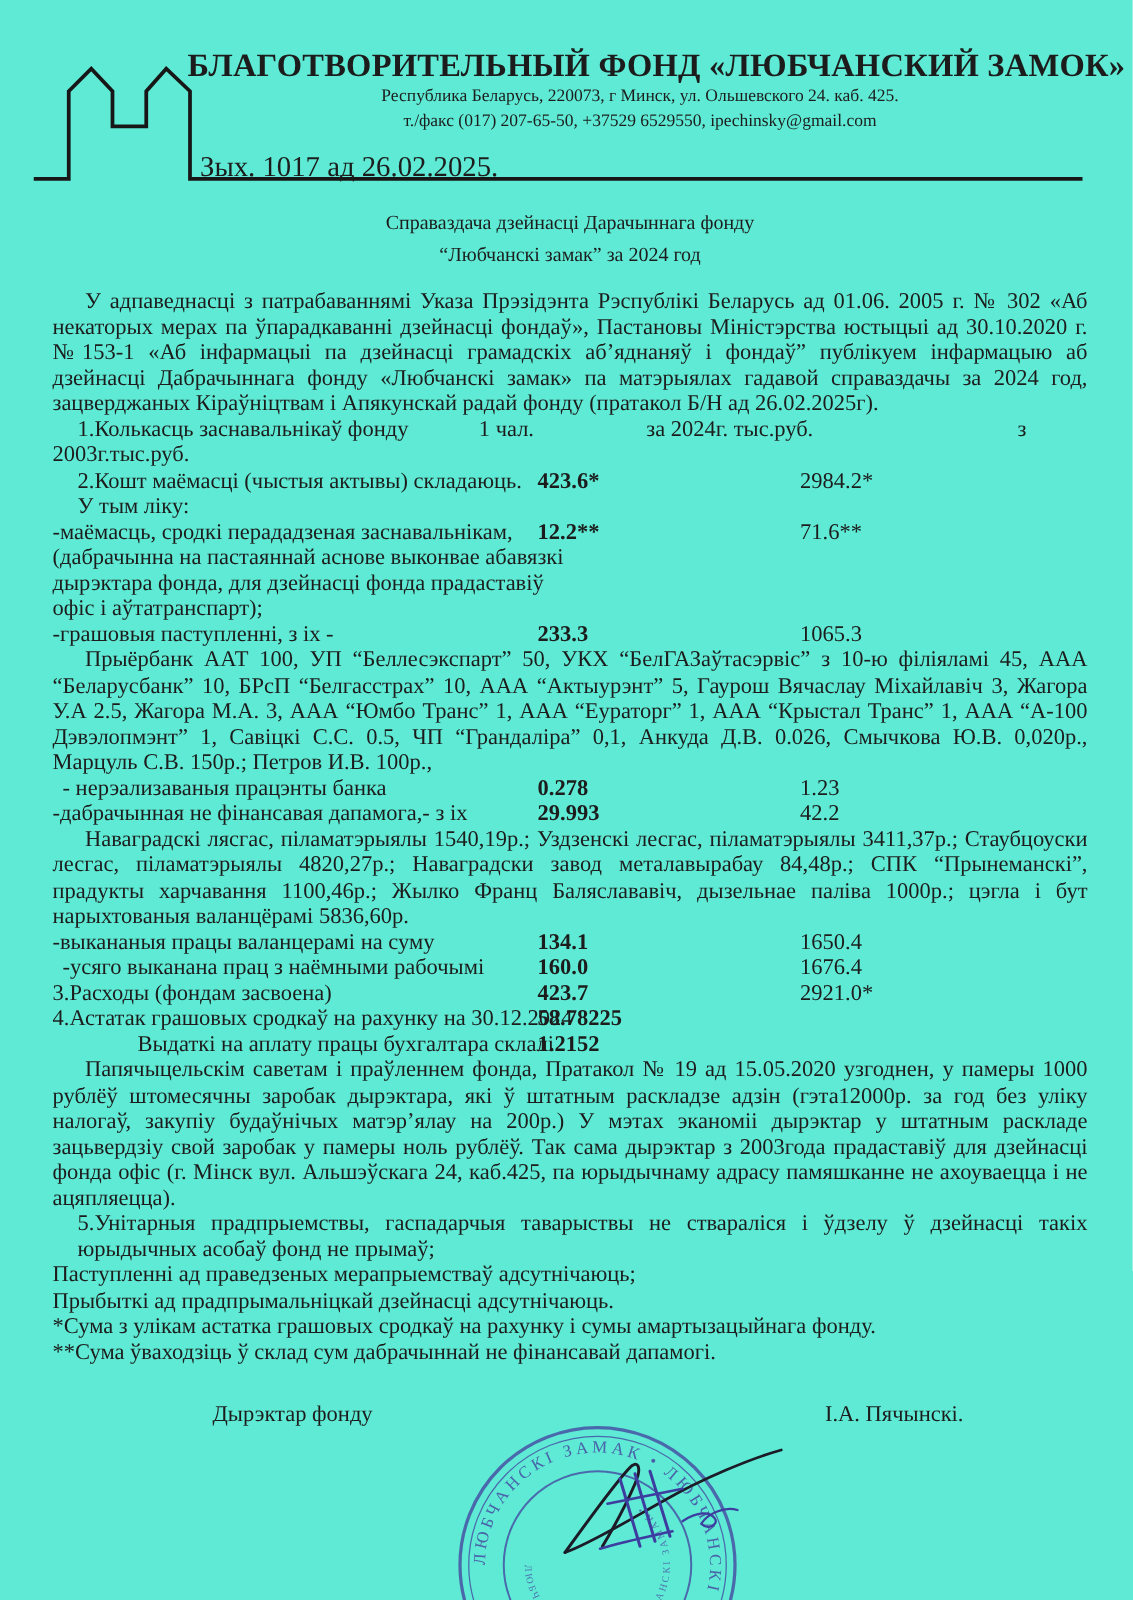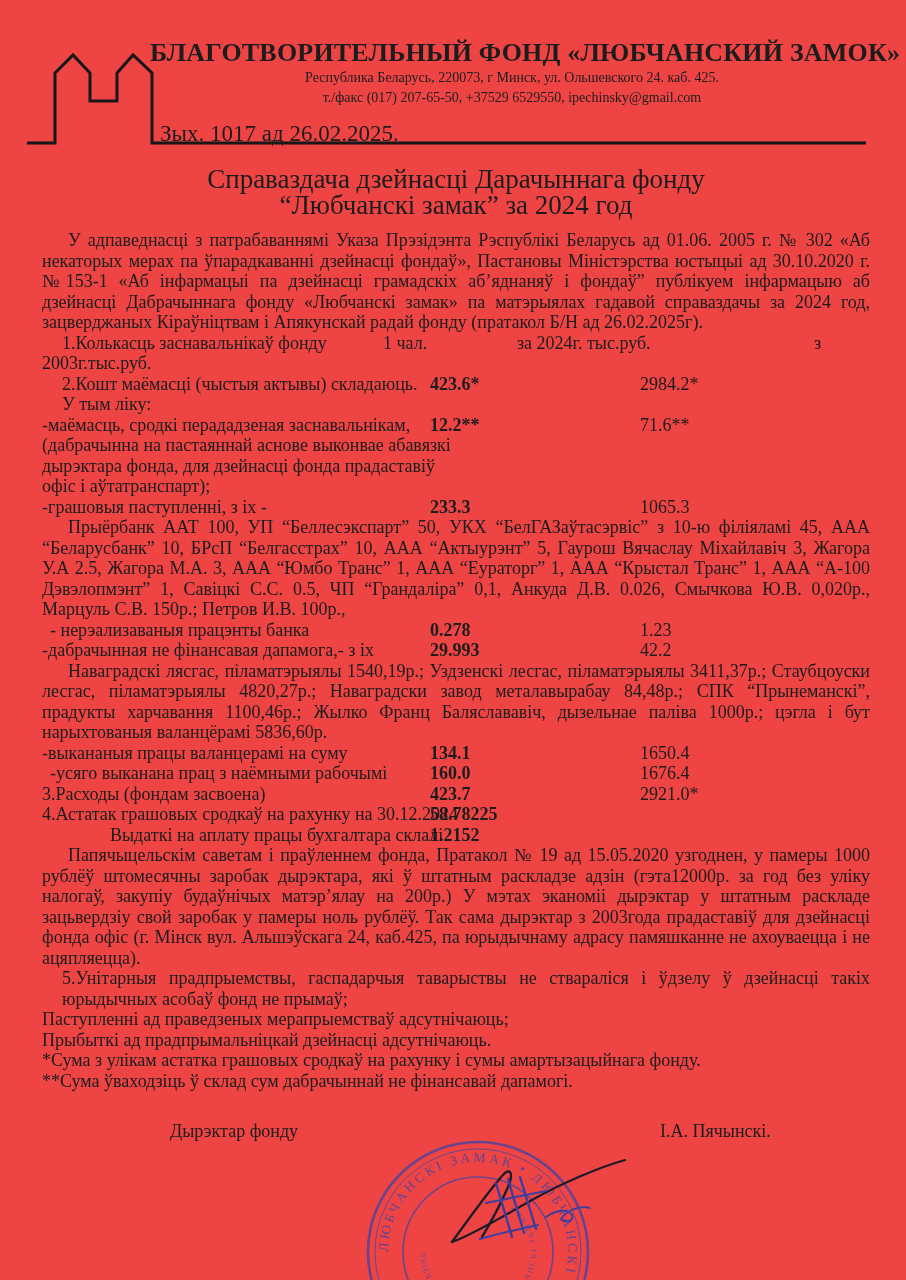--- a/index.html
+++ b/index.html
@@ -1,29 +1,29 @@
 <!DOCTYPE html>
 <html><head>
 <meta charset="utf-8">
 <style>
   html,body{margin:0;padding:0;}
   body{width:906px;height:1280px;overflow:hidden;background:#fbfbfa;
        font-family:"Liberation Serif","DejaVu Serif",serif;color:#1c1c1c;}
-  .page{position:relative;width:906px;height:1280px;background:#ef4444;overflow:hidden;}
+  .page{position:relative;width:906px;height:1280px;background:#5eead4;overflow:hidden;}
 
   
   .castle-svg{position:absolute;left:0;top:0;width:906px;height:150px;}
   .hdr-text{position:absolute;left:150px;top:38px;width:724px;text-align:center;}
   .org-name{font-size:26px;font-weight:700;letter-spacing:.2px;line-height:30px;white-space:nowrap;}
   .hdr-line{font-size:14px;line-height:20px;}
   .ref-num{position:absolute;left:160px;top:121px;font-size:23px;}
 
   
   .content{position:absolute;top:166px;left:42px;right:36px;font-size:18px;line-height:20.5px;text-align:justify;}
-  .doc-title{text-align:center;font-size:27px;line-height:26px;margin:0 0 12px 0;}
+  .doc-title{text-align:center;font-size:16px;line-height:26px;margin:0 0 12px 0;}
   p{margin:0;}
   .ind{text-indent:26px;}
   .ind20{padding-left:20px;}
   .ind8{padding-left:8px;}
   .vrow{position:relative;text-align:left;}
   .vrow .v1{position:absolute;left:388px;font-weight:700;}
   .vrow .v2{position:absolute;left:598px;font-weight:400;}
   .vrow .c1{position:absolute;left:341px;}
   .vrow .c2{position:absolute;left:475px;}
   .vrow .c3{position:absolute;left:772px;}

